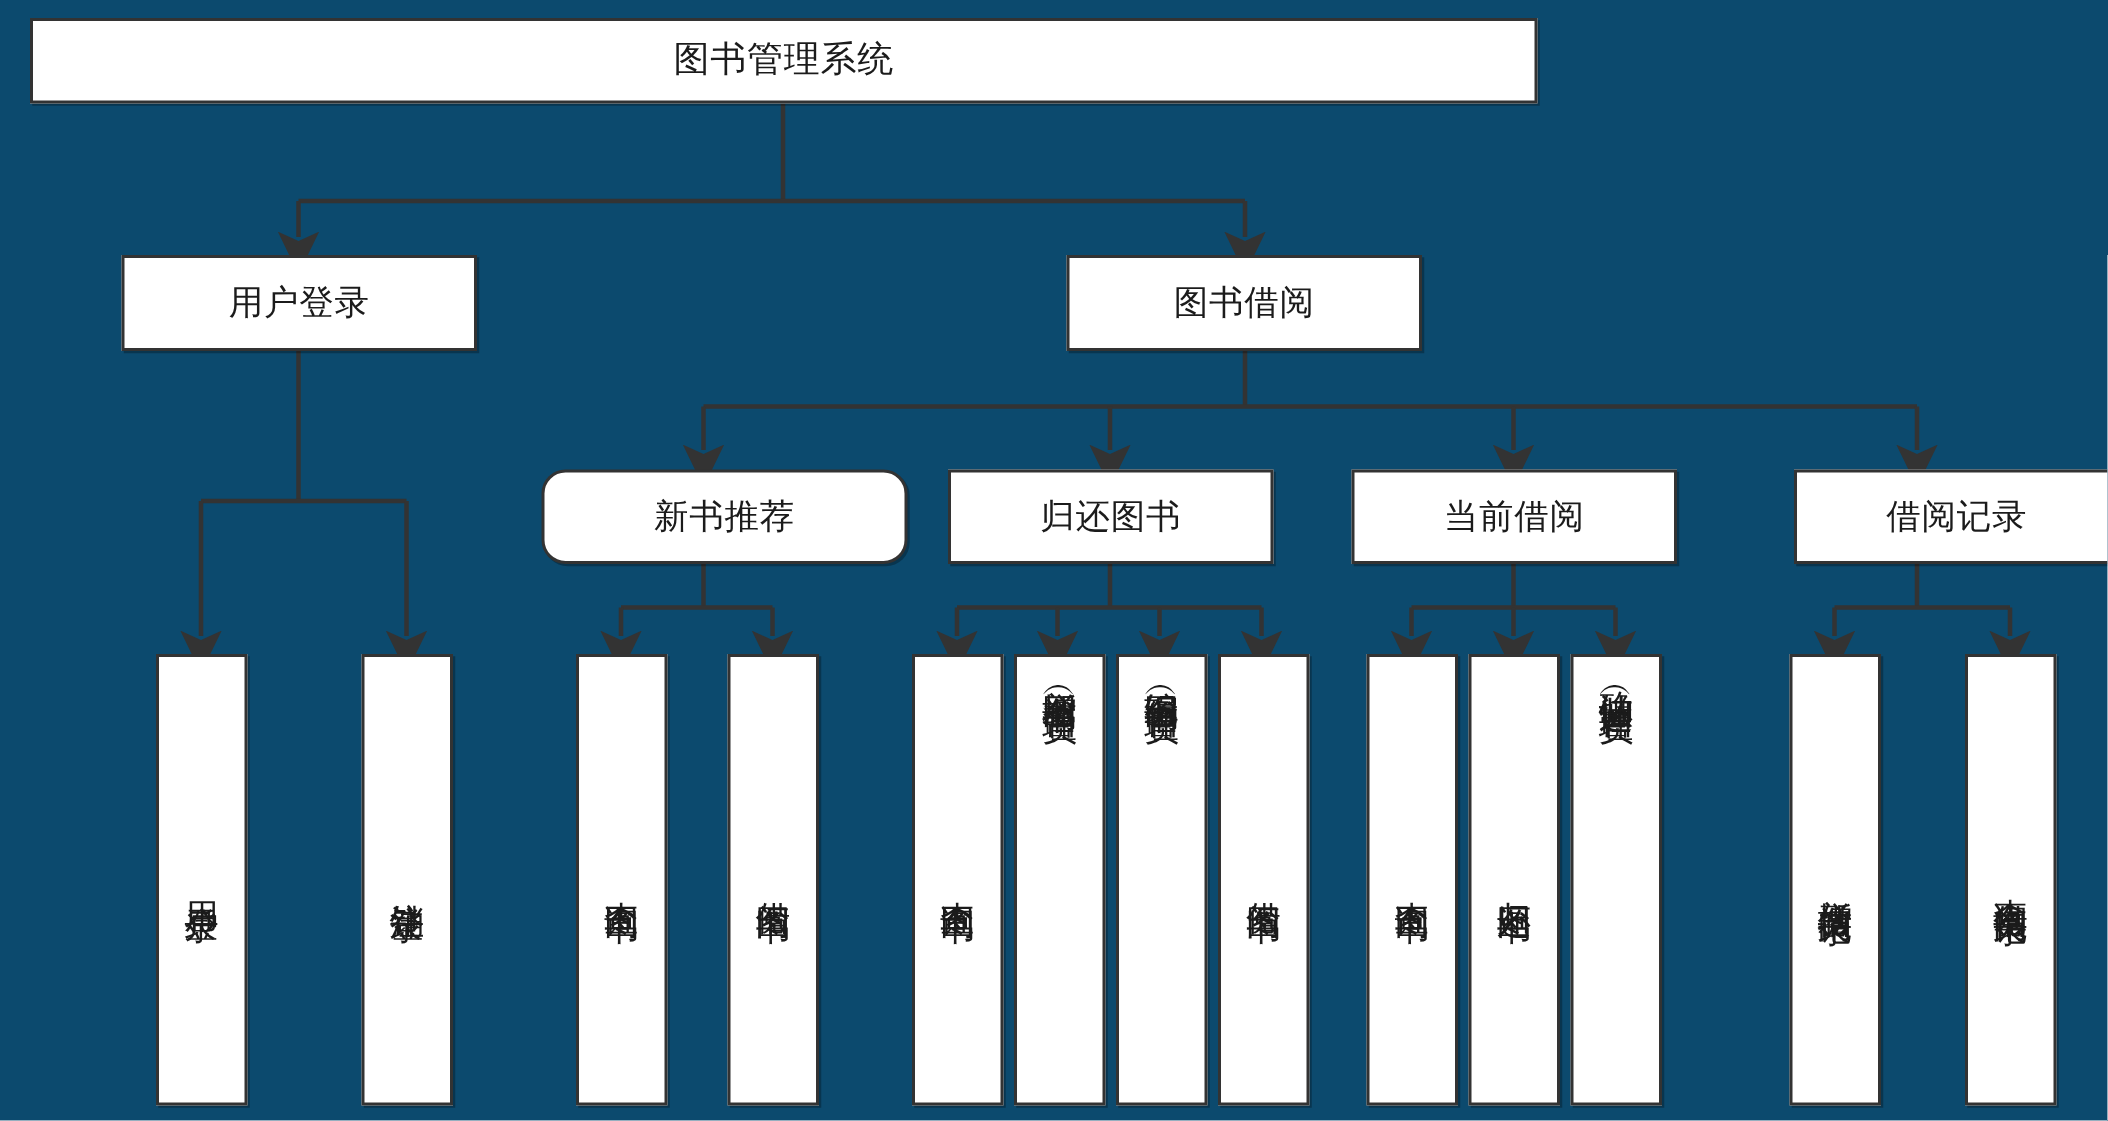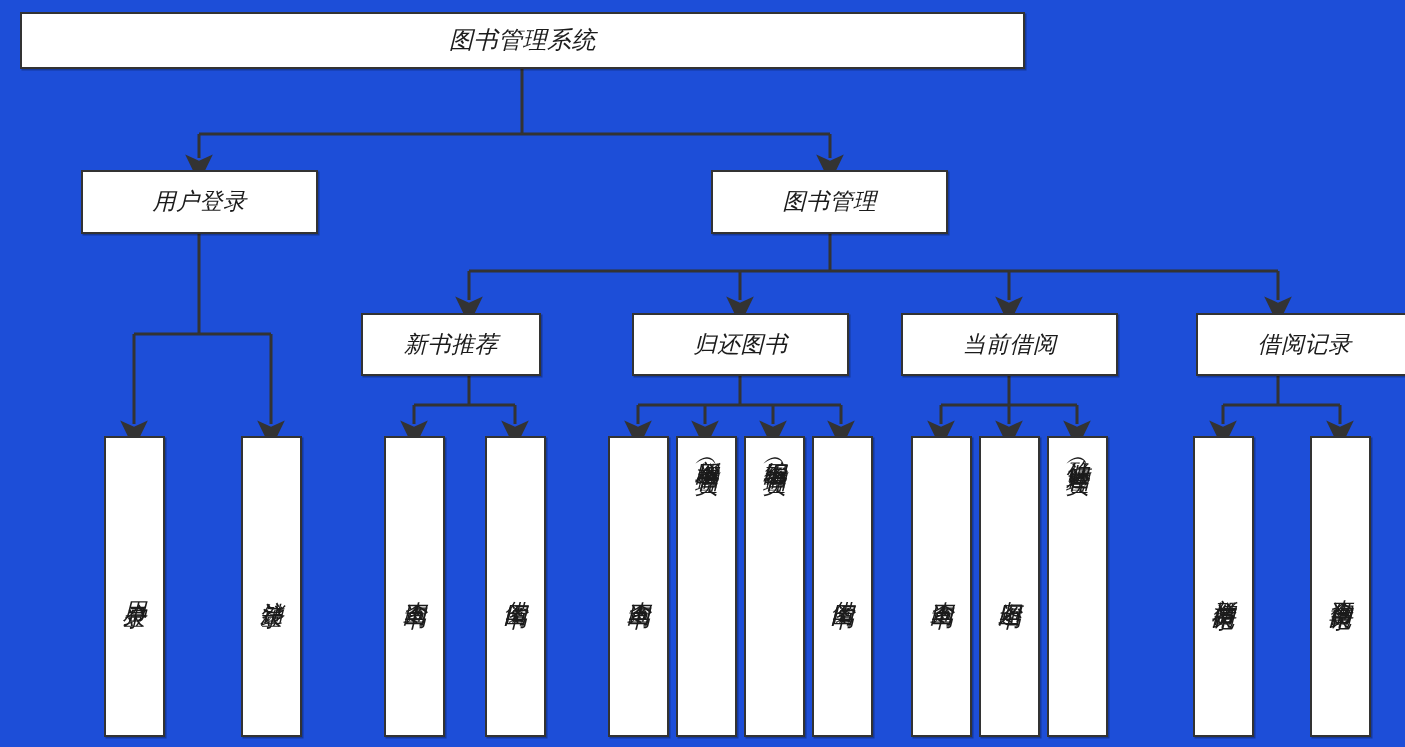--- a/index.html
+++ b/index.html
@@ -7,23 +7,22 @@
     padding: 0;
     background: #ffffff;
   }
   body {
     font-family: "Liberation Sans", "DejaVu Sans", sans-serif;
   }
   #canvas {
     position: relative;
     width: 1405px;
     height: 747px;
-    background: #1d4ed8;
+    background: #0c4a6e;
     overflow: hidden;
-    font-style: italic;
   }
   svg.edges {
     position: absolute;
     left: 0;
     top: 0;
     width: 1405px;
     height: 747px;
     pointer-events: none;
   }
   .node {
@@ -133,24 +132,24 @@
   </svg>
 
   <div class="node root horiz" style="left:20px; top:12px; width:1005px; height:57px;">
     <span class="label">图书管理系统</span>
   </div>
 
   <div class="node horiz" style="left:81px; top:170px; width:237px; height:64px;">
     <span class="label">用户登录</span>
   </div>
   <div class="node horiz" style="left:711px; top:170px; width:237px; height:64px;">
-    <span class="label">图书管理</span>
-  </div>
-
-  <div class="node horiz" style="left:361px; top:313px; width:180px; height:63px;">
+    <span class="label">图书借阅</span>
+  </div>
+
+  <div class="node horiz" style="left:361px; top:313px; width:244px; height:63px;border-radius:16px;">
     <span class="label">新书推荐</span>
   </div>
   <div class="node horiz" style="left:632px; top:313px; width:217px; height:63px;">
     <span class="label">归还图书</span>
   </div>
   <div class="node horiz" style="left:901px; top:313px; width:217px; height:63px;">
     <span class="label">当前借阅</span>
   </div>
   <div class="node horiz" style="left:1170px; top:313px; width:217px; height:63px;margin-left:26px;">
     <span class="label">借阅记录</span>

